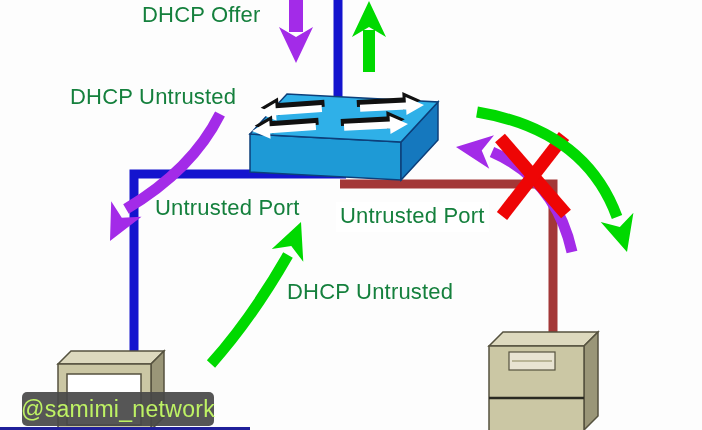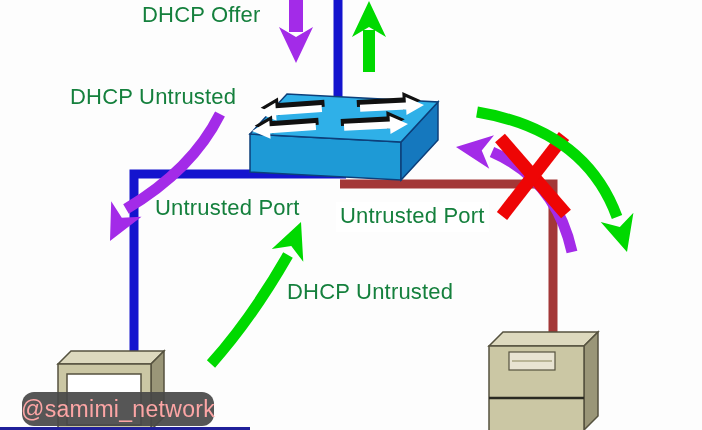--- a/index.html
+++ b/index.html
@@ -17,23 +17,23 @@
     color:#15803d;
     white-space:nowrap;
     letter-spacing:0.2px;
   }
   .label.bg-white{background:#ffffff;padding:1px 4px 3px 4px;}
   .watermark{
     position:absolute;
     left:22px;top:392px;
     width:192px;height:34px;
     background:rgba(72,72,72,0.92);
-    border-radius:12px;
+    border-radius:5px;
     display:flex;align-items:center;justify-content:center;
-    color:#fca5a5;
+    color:#bef264;
     font-size:23px;
     letter-spacing:0.3px;
   }
 </style>
 </head>
 <body>
 
 <div class="canvas">
 
   <svg width="702" height="430" viewBox="0 0 702 430">

